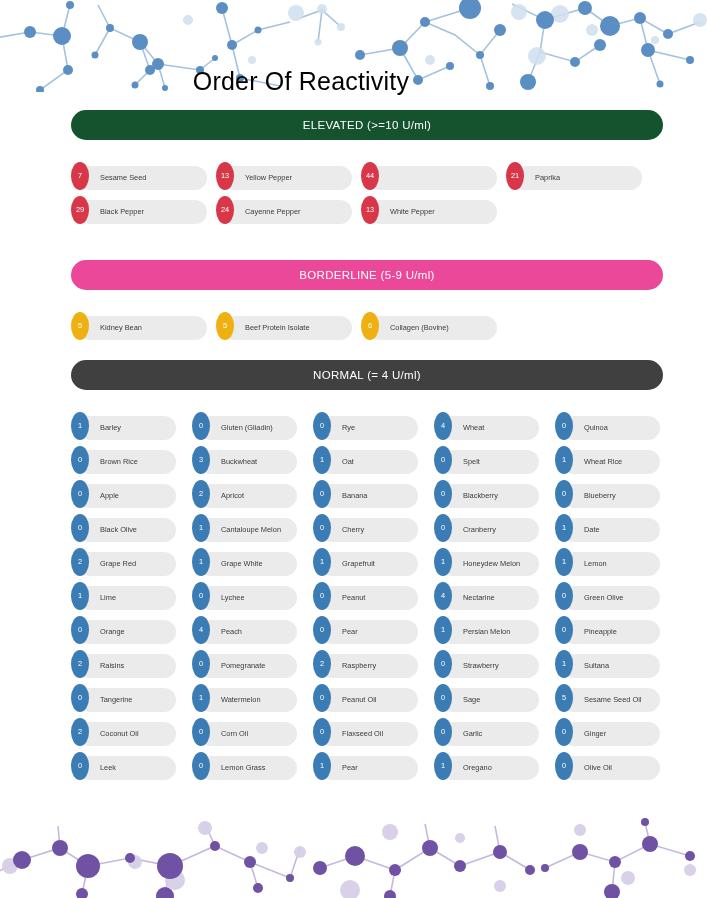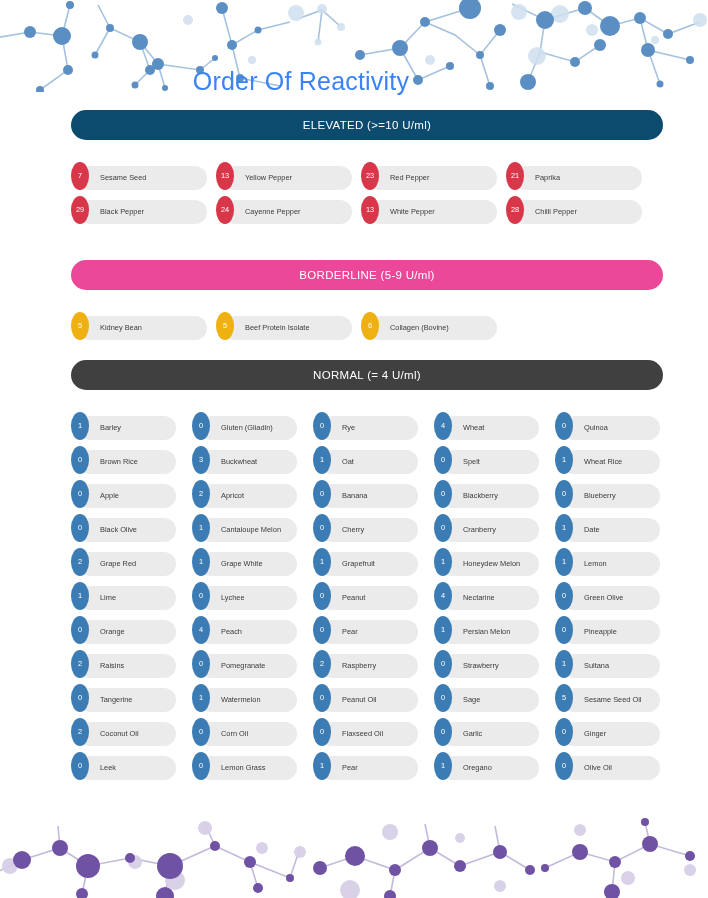--- a/index.html
+++ b/index.html
@@ -26,21 +26,21 @@
   .deco.top { top: 0; height: 92px; }
   .deco.bottom { bottom: 0; height: 80px; }
 
   
   .title {
     position: absolute;
     top: 66px; left: 0; width: 602px;
     text-align: center;
     font-size: 25px;
     font-weight: 400;
-    color: #3b82f6;
+    color: #000000;
     letter-spacing: 0.2px;
     line-height: 30px;
   }
 
   
   .content {
     position: absolute;
     top: 110px;
     left: 71px;
     width: 592px;
@@ -49,21 +49,21 @@
   
   .band {
     height: 30px;
     border-radius: 15px;
     color: #ffffff;
     font-size: 11.5px;
     line-height: 30px;
     text-align: center;
     letter-spacing: 0.3px;
   }
-  .band.elevated   { background: #0c4a6e; }
+  .band.elevated   { background: #14532d; }
   .band.borderline { background: #ec4899; }
   .band.normal     { background: #404040; }
 
   
   .grid { display: flex; flex-wrap: wrap; }
 
   .grid.g4 { width: 592px; }
   .grid.g4 .item { width: 136px; margin-right: 9px; }
   .grid.g4 .item:nth-child(4n) { margin-right: 0; padding-left: 47px; }
 
@@ -197,47 +197,41 @@
           <div class="badge c-elevated">7</div>
           <div class="label">Sesame Seed</div>
         </div>
         <div class="item">
           <div class="pill"></div>
           <div class="badge c-elevated">13</div>
           <div class="label">Yellow Pepper</div>
         </div>
         <div class="item">
           <div class="pill"></div>
-          <div class="badge c-elevated">23</div>
-          <div class="label">Red Pepper</div>
+          <div class="badge c-elevated">44</div>
         </div>
         <div class="item">
           <div class="pill"></div>
           <div class="badge c-elevated">21</div>
           <div class="label">Paprika</div>
         </div>
         <div class="item">
           <div class="pill"></div>
           <div class="badge c-elevated">29</div>
           <div class="label">Black Pepper</div>
         </div>
         <div class="item">
           <div class="pill"></div>
           <div class="badge c-elevated">24</div>
           <div class="label">Cayenne Pepper</div>
         </div>
         <div class="item">
           <div class="pill"></div>
           <div class="badge c-elevated">13</div>
           <div class="label">White Pepper</div>
-        </div>
-        <div class="item">
-          <div class="pill"></div>
-          <div class="badge c-elevated">28</div>
-          <div class="label">Chilli Pepper</div>
         </div>
       </div>
 
     <div class="gap-lg"></div>
 
     <div class="band borderline">BORDERLINE (5-9 U/ml)</div>
     <div class="gap-md"></div>
     <div class="grid g4" id="grid-borderline">
         <div class="item">
           <div class="pill"></div>

